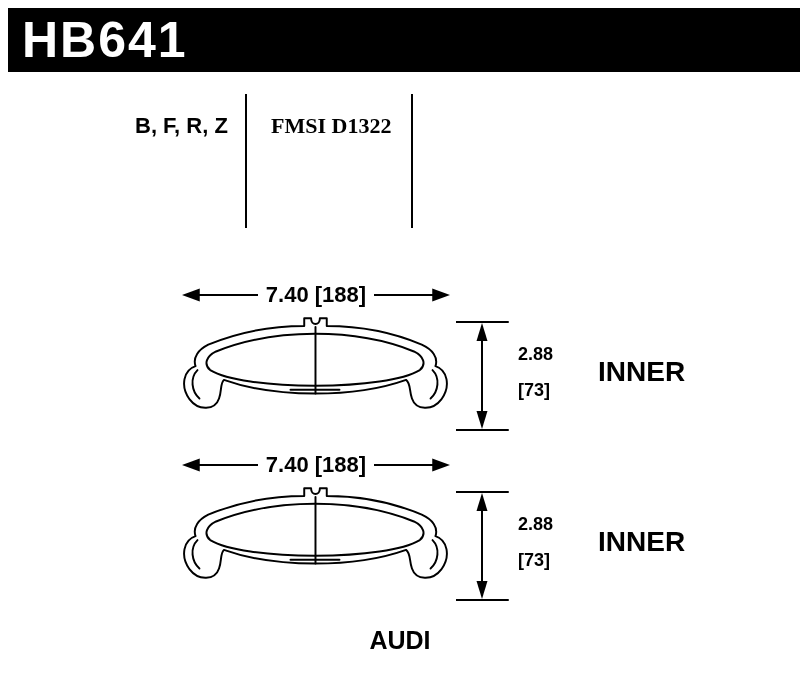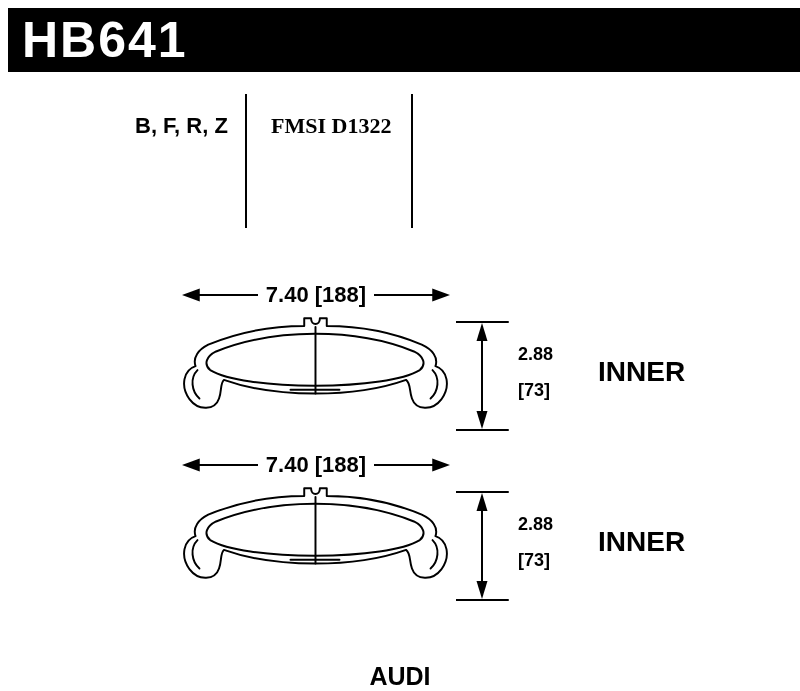--- a/index.html
+++ b/index.html
@@ -46,21 +46,21 @@
 
   .height-text{position:absolute;left:518px;font-size:18px;line-height:36px;}
   .height-text.v1{top:336px;}
   .height-text.v2{top:506px;}
 
   .pos-label{position:absolute;left:598px;font-size:28px;}
   .pos-label.v1{top:356px;}
   .pos-label.v2{top:526px;}
 
   .footer-make{
-    position:absolute;left:0;top:662px;width:100%;
+    position:absolute;left:0;top:626px;width:100%;
     text-align:center;font-size:25px;
   }
   .stroke{fill:none;stroke:#000;stroke-width:2;stroke-linecap:round;stroke-linejoin:round;}
   .fillblk{fill:#000;stroke:none;}
 </style>
 </head>
 <body>
 
 <svg width="0" height="0" style="position:absolute" aria-hidden="true">
   <defs>

